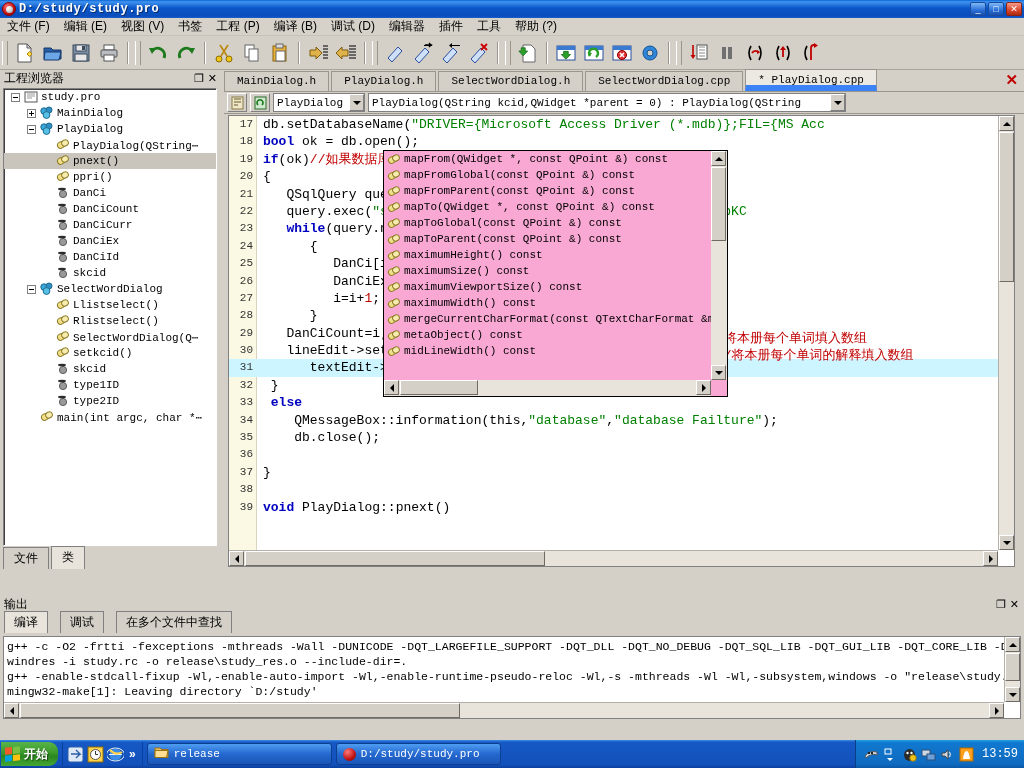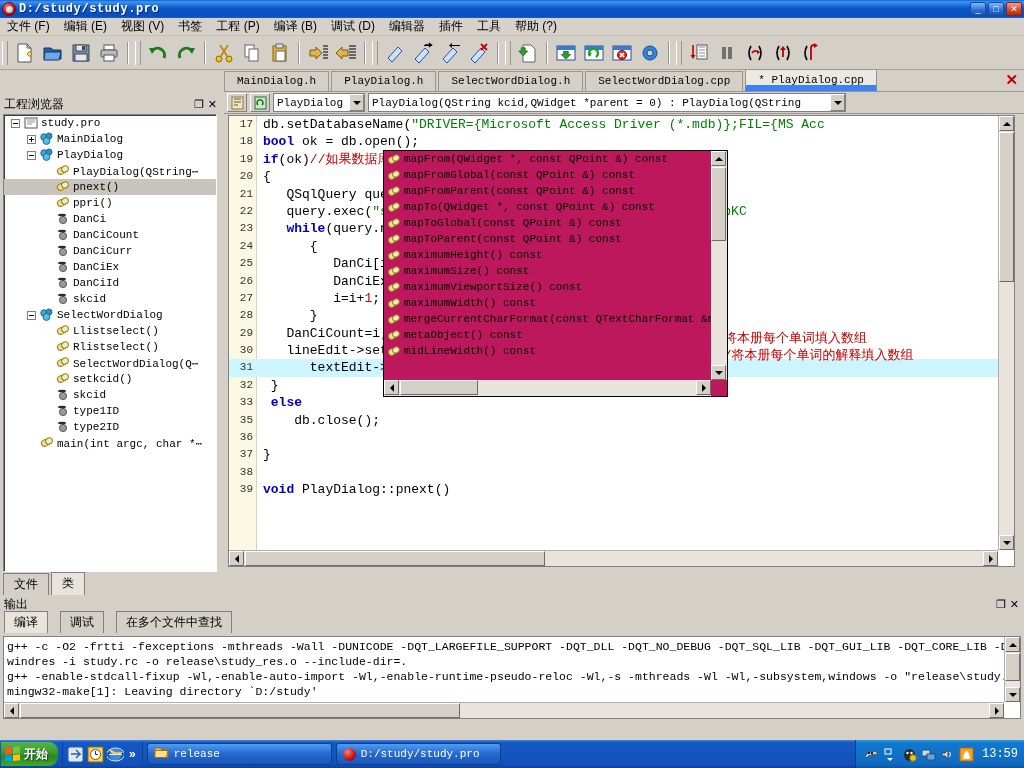--- a/index.html
+++ b/index.html
@@ -67,21 +67,20 @@
     border-left: 1px solid #fff; border-right: 1px solid #9a958d; }
   .sep { width: 2px; height: 22px; margin: 0 4px;
     border-left: 1px solid #9a958d; border-right: 1px solid #fff; }
   .tb { width: 28px; height: 28px; display: flex; align-items: center; justify-content: center; }
   .tb svg { display: block; }
 
   
   .leftpanel {
     position: absolute; left: 0; top: 70px; width: 222px; height: 522px;
     background: #d4d0c8;
-    margin-top: 26px;
   }
   .panel-caption {
     height: 17px; display: flex; align-items: center;
     padding-left: 4px; font-size: 12px; color: #000;
   }
   .panel-caption .cap-btns { margin-left: auto; display: flex; gap: 4px; padding-right: 5px; }
   .cap-btn { font-size: 11px; line-height: 11px; color: #000; }
   .tree-box {
     position: absolute; left: 3px; top: 18px; width: 214px; height: 458px;
     background: #fff; border: 1px solid #808080;
@@ -192,21 +191,21 @@
 
   
   .cmt-overlay {
     position: absolute; color: #c00000; font-family: "Liberation Mono", monospace;
     font-size: 13px; white-space: pre; z-index: 4;
   }
 
   
   .acpopup {
     position: absolute; left: 383px; top: 150px; width: 345px; height: 247px;
-    background: #be185d; border: 1px solid #000; z-index: 40;
+    background: #f9a8d4; border: 1px solid #000; z-index: 40;
     font-family: "Liberation Mono", monospace; font-size: 11px;
     overflow: hidden;
   }
   .ac-list { position: absolute; left: 0; top: 0; right: 16px; top: 0; bottom: 16px; overflow: hidden; }
   .ac-item { height: 16px; line-height: 16px; display: flex; align-items: center; white-space: nowrap; padding-left: 2px; }
   .ac-ico { width: 15px; height: 13px; flex: none; margin-right: 3px; }
   .ac-vs { position: absolute; right: 0; top: 0; width: 16px; bottom: 16px; background: #e8e4dc; }
   .ac-hs { position: absolute; left: 0; right: 16px; bottom: 0; height: 16px; background: #e8e4dc; }
 
   
@@ -764,20 +763,21 @@
           <div class="cl"><span class="ln">24</span><span class="code">      {</span></div>
           <div class="cl"><span class="ln">25</span><span class="code">         DanCi[i]=query.value(<span class="num">0</span>).toString();</span></div>
           <div class="cl"><span class="ln">26</span><span class="code">         DanCiEx[i]=query.value(<span class="num">1</span>).toString();</span></div>
           <div class="cl"><span class="ln">27</span><span class="code">         i=i+<span class="num">1</span>;</span></div>
           <div class="cl"><span class="ln">28</span><span class="code">      }</span></div>
           <div class="cl"><span class="ln">29</span><span class="code">   DanCiCount=i;</span></div>
           <div class="cl"><span class="ln">30</span><span class="code">   lineEdit-&gt;setText(DanCi[<span class="num">0</span>]);</span></div>
           <div class="cl hl"><span class="ln">31</span><span class="code">      textEdit-&gt;-&gt;setText(DanCiEx[<span class="num">0</span>]);</span></div>
           <div class="cl"><span class="ln">32</span><span class="code"> }</span></div>
           <div class="cl"><span class="ln">33</span><span class="code"> <span class="kw">else</span></span></div>
+          <div class="cl"><span class="ln">34</span><span class="code">    QMessageBox::information(this,<span class="str">"database"</span>,<span class="str">"database Failture"</span>);</span></div>
           <div class="cl"><span class="ln">35</span><span class="code">    db.close();</span></div>
           <div class="cl"><span class="ln">36</span><span class="code"></span></div>
           <div class="cl"><span class="ln">37</span><span class="code">}</span></div>
           <div class="cl"><span class="ln">38</span><span class="code"></span></div>
           <div class="cl"><span class="ln">39</span><span class="code"><span class="kw">void</span> PlayDialog::pnext()</span></div>
         </div>
       <div id="cmt-host">
           <div class="cmt-overlay" style="left: 495px; top: 213px;">将本册每个单词填入数组</div>
           <div class="cmt-overlay" style="left: 487px; top: 230px;">//将本册每个单词的解释填入数组</div>
         </div>

